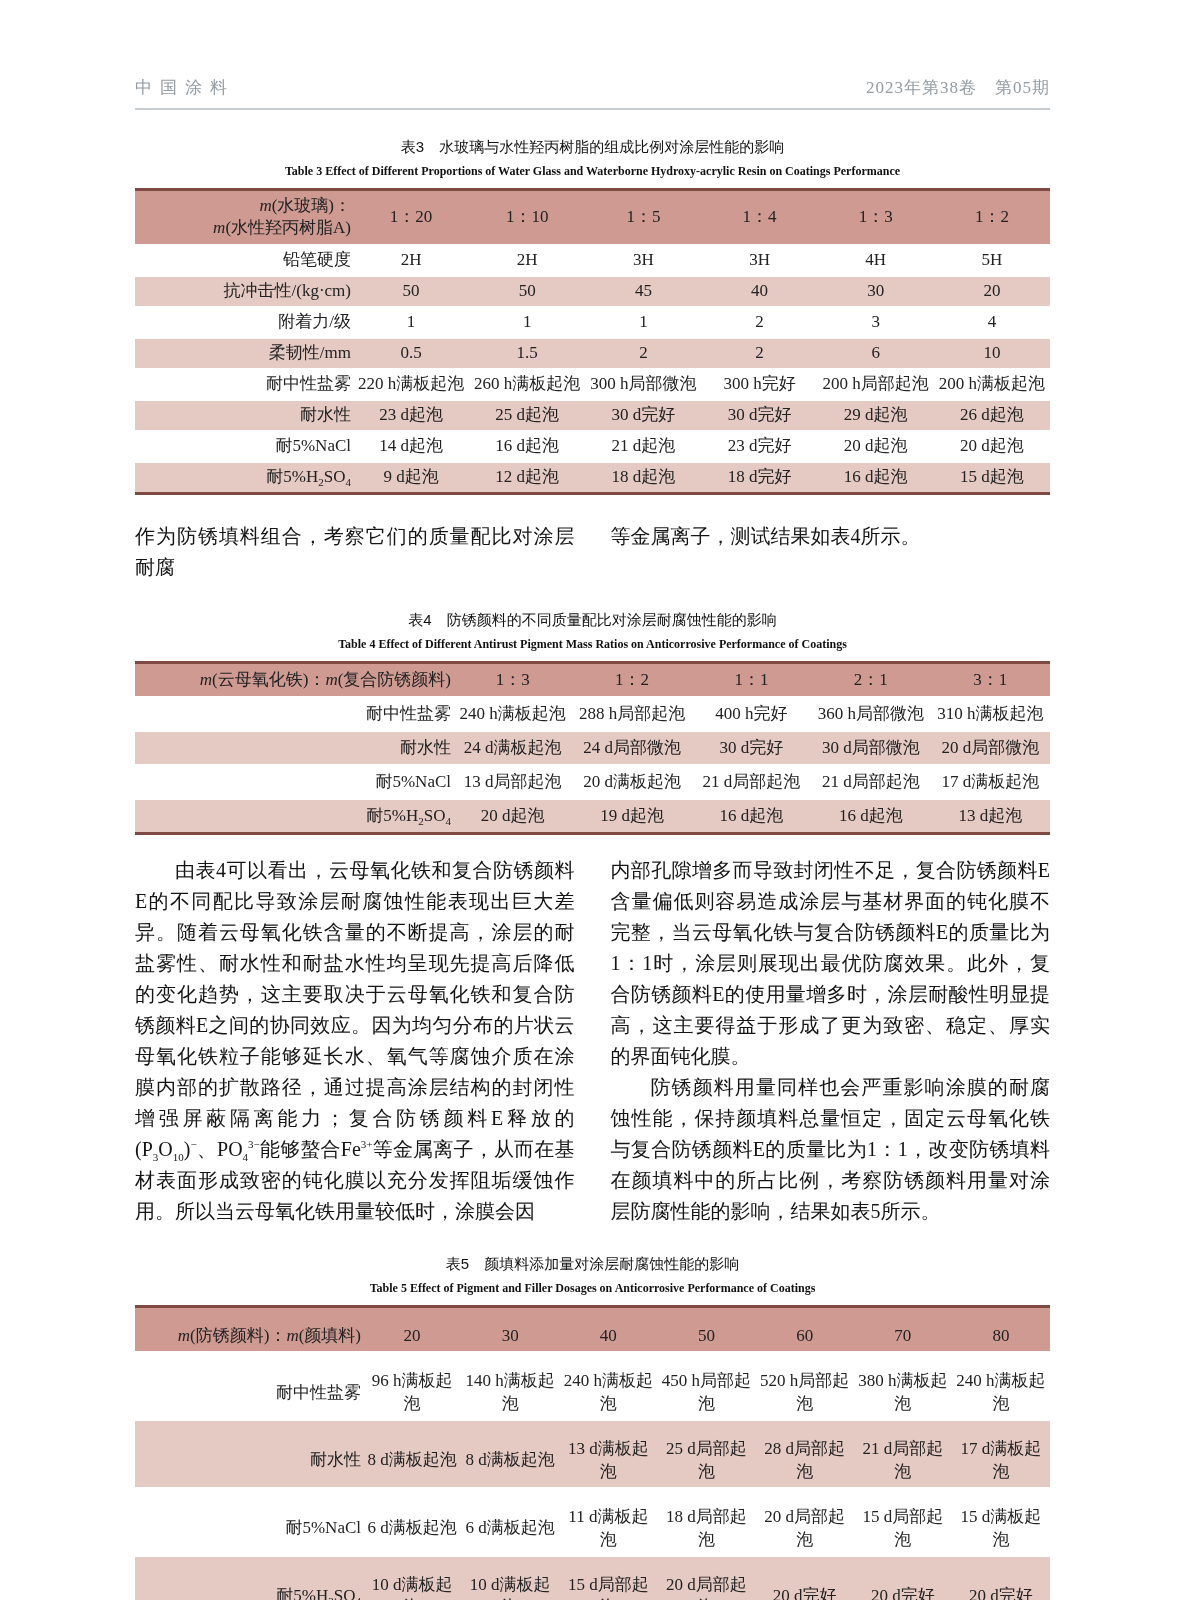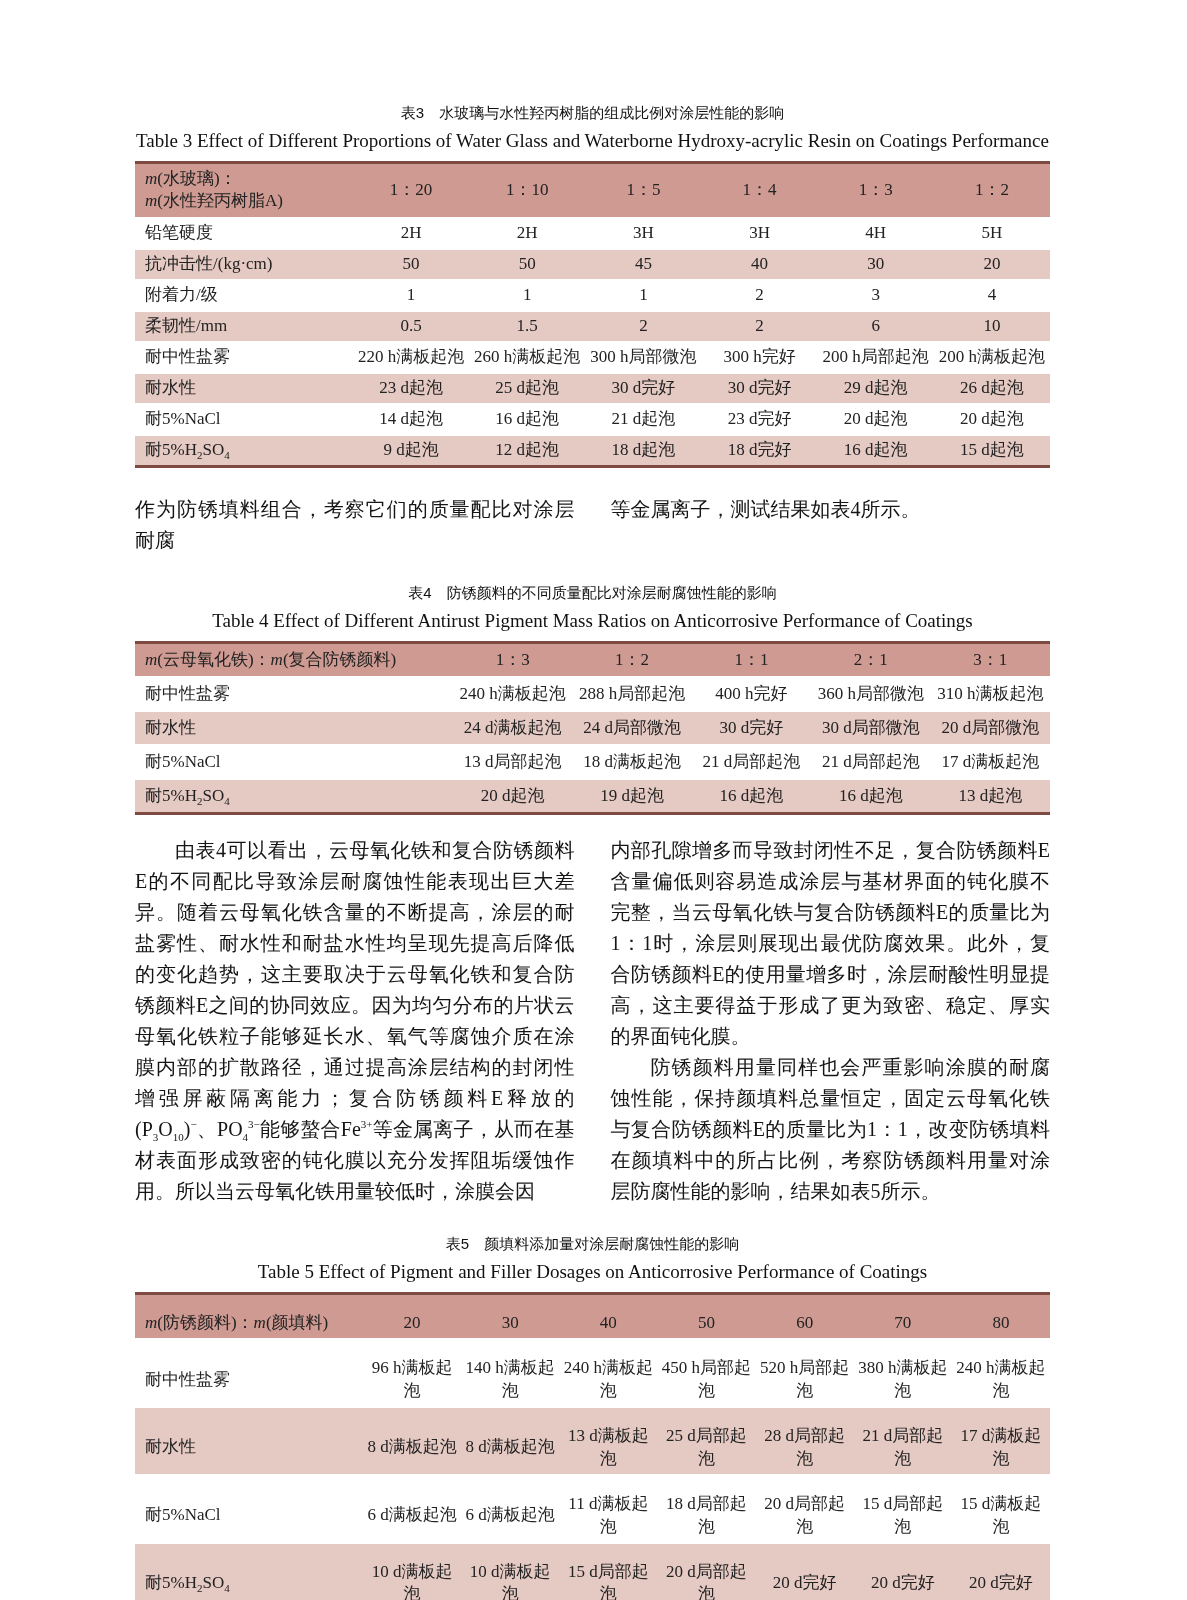--- a/index.html
+++ b/index.html
@@ -21,33 +21,33 @@
   }
   .pg-header .journal{letter-spacing:8px;}
   .pg-header .issue{letter-spacing:1px;}
 
   
   .tt-zh{
     text-align:center;font-family:"Liberation Sans",sans-serif;
     font-weight:normal;font-size:15px;color:#111;margin-top:28px;
   }
   .tt-en{
-    text-align:center;font-weight:normal;font-size:19px;color:#111;
+    text-align:center;font-weight:bold;font-size:12px;color:#111;
     margin:7px 0 9px;
   }
 
   
   table.datatable{
     width:100%;border-collapse:collapse;table-layout:fixed;
     border-top:3px solid var(--rule);border-bottom:3px solid var(--rule);
     font-size:17px;color:#222;
   }
   .datatable tr{border-top:2px solid #ffffff;}
   .datatable td{text-align:center;vertical-align:middle;padding:3px 2px;line-height:1.32;}
-  .datatable td.lbl{text-align:left;padding-left:10px;}
+  .datatable td.lbl{text-align:right;padding-left:10px;}
   .datatable tr.hdr{background:var(--rose);}
   .datatable tr.alt{background:var(--pink);}
   .t3 td.lbl{width:206px;}
   .t3 td{height:23px;}
   .t3 tr.hdr td{height:auto;padding-top:4px;padding-bottom:4px;}
   .t4 td.lbl{width:306px;}
   .t4 td{height:26px;}
   .t5 td.lbl{width:216px;}
   .t5 td{padding-top:17px;padding-bottom:4px;}
   sub,sup{font-size:11px;line-height:0;}
@@ -61,20 +61,24 @@
   .bridge{margin-top:26px;}
   .body1{margin-top:20px;}
   .sect-t4{margin-top:2px;}
   .sect-t5{}
 </style>
 </head>
 <body>
 
 <div class="page">
 
+  <header class="pg-header">
+    <span class="journal">中国涂料</span>
+    <span class="issue">2023年第38卷　第05期</span>
+  </header>
 
   <section>
     <div class="tt-zh">表3　水玻璃与水性羟丙树脂的组成比例对涂层性能的影响</div>
     <div class="tt-en">Table 3   Effect of Different Proportions of Water Glass and Waterborne Hydroxy-acrylic Resin on Coatings Performance</div>
     <table class="datatable t3">
         <tbody>
           <tr class="hdr">
             <td class="lbl"><i>m</i>(水玻璃)：<br><i>m</i>(水性羟丙树脂A)</td>
             <td class="">1：20</td>
             <td class="">1：10</td>
@@ -189,21 +193,21 @@
             <td class="lbl">耐水性</td>
             <td>24 d满板起泡</td>
             <td>24 d局部微泡</td>
             <td>30 d完好</td>
             <td>30 d局部微泡</td>
             <td>20 d局部微泡</td>
           </tr>
           <tr class="">
             <td class="lbl">耐5%NaCl</td>
             <td>13 d局部起泡</td>
-            <td>18 d满板起泡</td>
+            <td>20 d满板起泡</td>
             <td>21 d局部起泡</td>
             <td>21 d局部起泡</td>
             <td>17 d满板起泡</td>
           </tr>
           <tr class="alt">
             <td class="lbl">耐5%H<sub>2</sub>SO<sub>4</sub></td>
             <td>20 d起泡</td>
             <td>19 d起泡</td>
             <td>16 d起泡</td>
             <td>16 d起泡</td>

